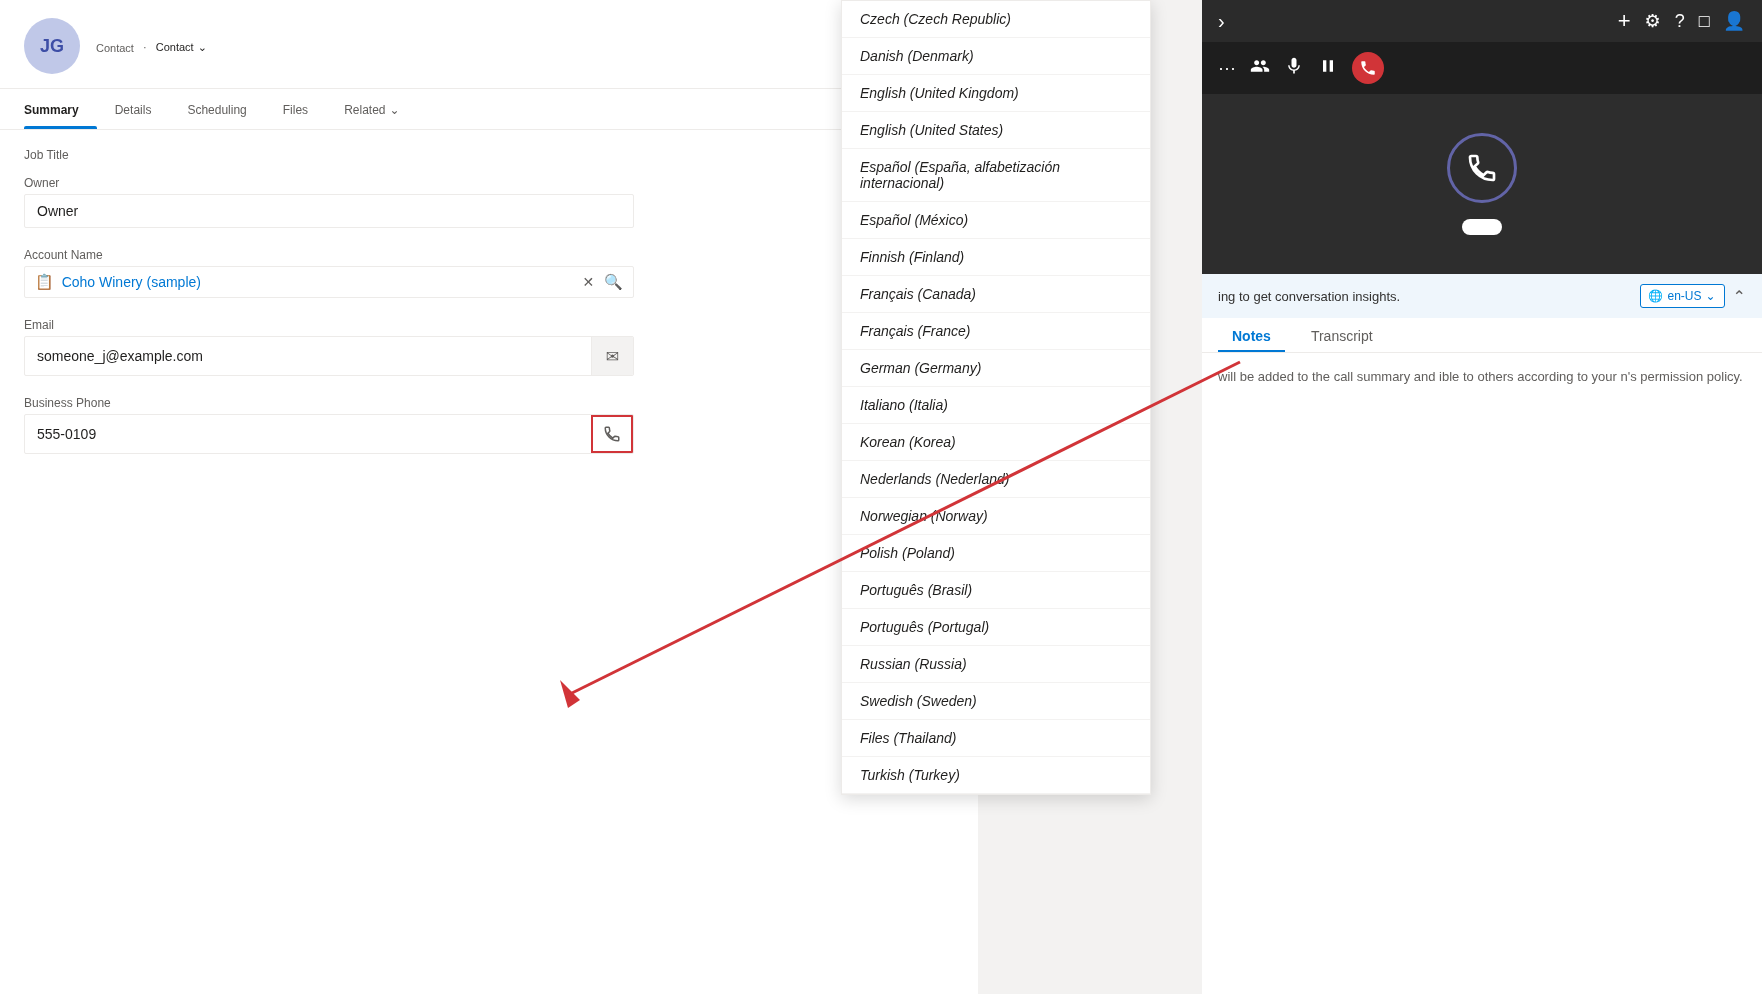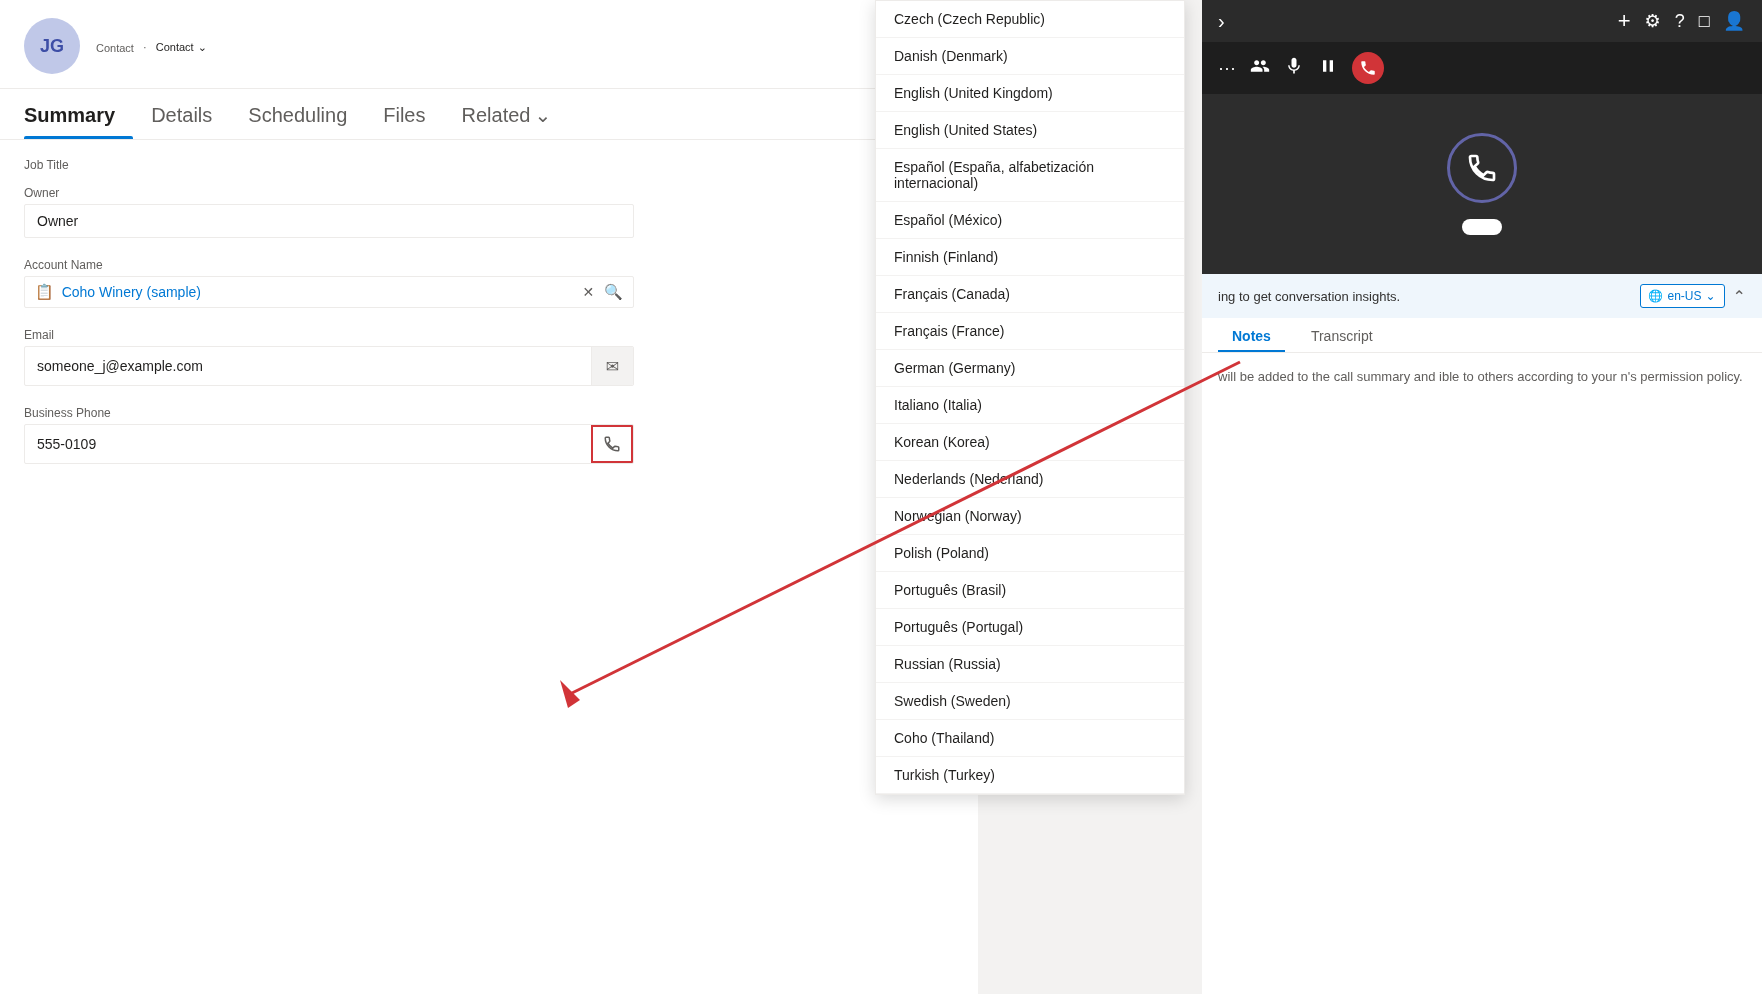--- a/index.html
+++ b/index.html
@@ -51,21 +51,21 @@
     
     .crm-tabs {
       display: flex;
       align-items: center;
       padding: 0 24px;
       border-bottom: 1px solid #edebe9;
       gap: 0;
     }
     .crm-tab {
       padding: 14px 18px 12px 18px;
-      font-size: 20px; color: #605e5c;
+      font-size: 12px; color: #605e5c;
       cursor: pointer;
       position: relative;
       white-space: nowrap;
     }
     .crm-tab.active {
       color: #201f1e;
       font-weight: 600;
     }
     .crm-tab.active::after {
       content: '';
@@ -126,28 +126,29 @@
       width: 42px; height: 38px;
       display: flex; align-items: center; justify-content: center;
       background: #fff; border: 2px solid #d13438;
       cursor: pointer; flex-shrink: 0;
       color: #605e5c; font-size: 16px;
     }
 
     
     .lang-dropdown {
       position: absolute;
-      left: 875px; top: 0;
+      left: 841px; top: 0;
       width: 310px;
       max-height: 820px;
       background: #fff;
       border: 1px solid #edebe9;
       box-shadow: 0 4px 16px rgba(0,0,0,0.15);
       overflow-y: auto;
       z-index: 100;
+      font-style: italic;
     }
     .lang-item {
       padding: 10px 18px;
       font-size: 14px; color: #201f1e;
       cursor: pointer;
       border-bottom: 1px solid #f3f2f1;
     }
 
     
     .call-panel {
@@ -377,21 +378,21 @@
   <div class="lang-item">German (Germany)</div>
   <div class="lang-item">Italiano (Italia)</div>
   <div class="lang-item">Korean (Korea)</div>
   <div class="lang-item">Nederlands (Nederland)</div>
   <div class="lang-item">Norwegian (Norway)</div>
   <div class="lang-item">Polish (Poland)</div>
   <div class="lang-item">Português (Brasil)</div>
   <div class="lang-item">Português (Portugal)</div>
   <div class="lang-item">Russian (Russia)</div>
   <div class="lang-item">Swedish (Sweden)</div>
-  <div class="lang-item">Coho (Thailand)</div>
+  <div class="lang-item">Files (Thailand)</div>
   <div class="lang-item">Turkish (Turkey)</div>
 </div>
 
 <div class="call-panel">
 
   <div class="call-topbar">
     <span class="chevron-right">›</span>
     <span class="call-topbar-icon" style="font-size:22px;">+</span>
     <span class="call-topbar-icon">⚙</span>
     <span class="call-topbar-icon">?</span>

